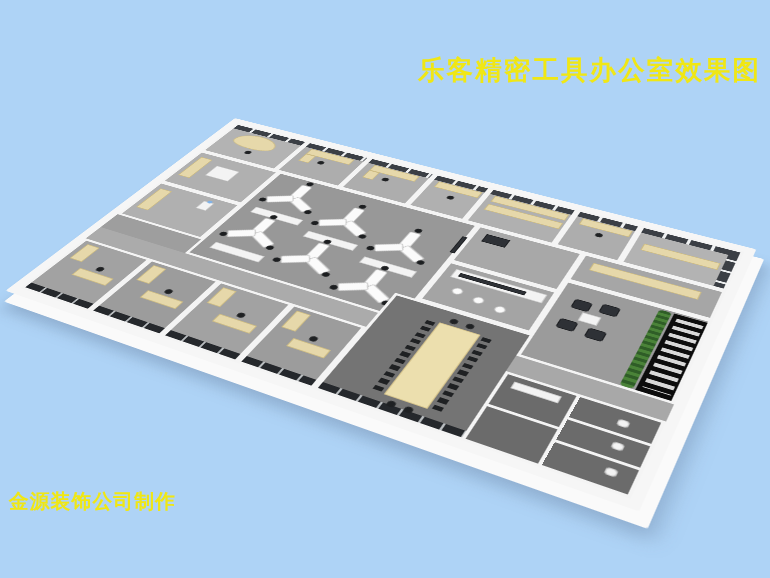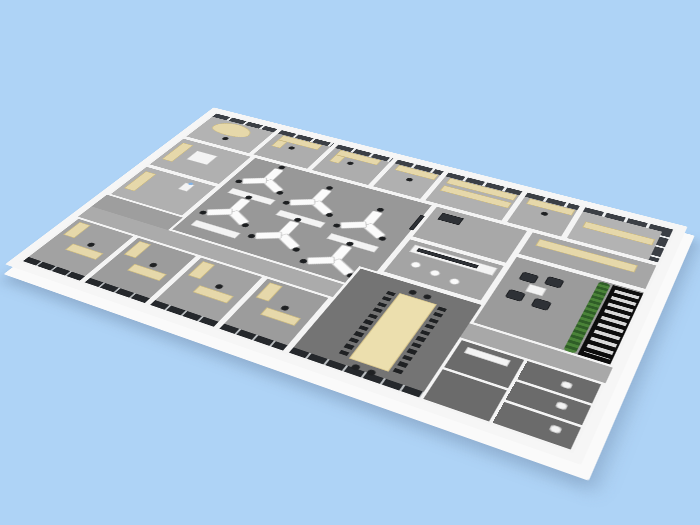--- a/index.html
+++ b/index.html
@@ -245,13 +245,15 @@
       <div class="f" style="left:58px;top:0;width:3px;height:84px;background:#f4f4f4;"></div>
       <div class="f" style="left:0;top:40px;width:58px;height:3px;background:#f4f4f4;"></div>
       <div class="f" style="left:61px;top:26px;width:65px;height:3px;background:#f4f4f4;"></div>
       <div class="f" style="left:61px;top:54px;width:65px;height:3px;background:#f4f4f4;"></div>
       <div class="f white" style="left:96px;top:10px;width:9px;height:8px;border-radius:40%;"></div>
       <div class="f white" style="left:100px;top:36px;width:9px;height:8px;border-radius:40%;"></div>
       <div class="f white" style="left:104px;top:64px;width:9px;height:8px;border-radius:40%;"></div>
     </div>
   </div>
 
+  <div class="title">乐客精密工具办公室效果图</div>
+  <div class="credit">金源装饰公司制作</div>
 </div>
 
 </body></html>

